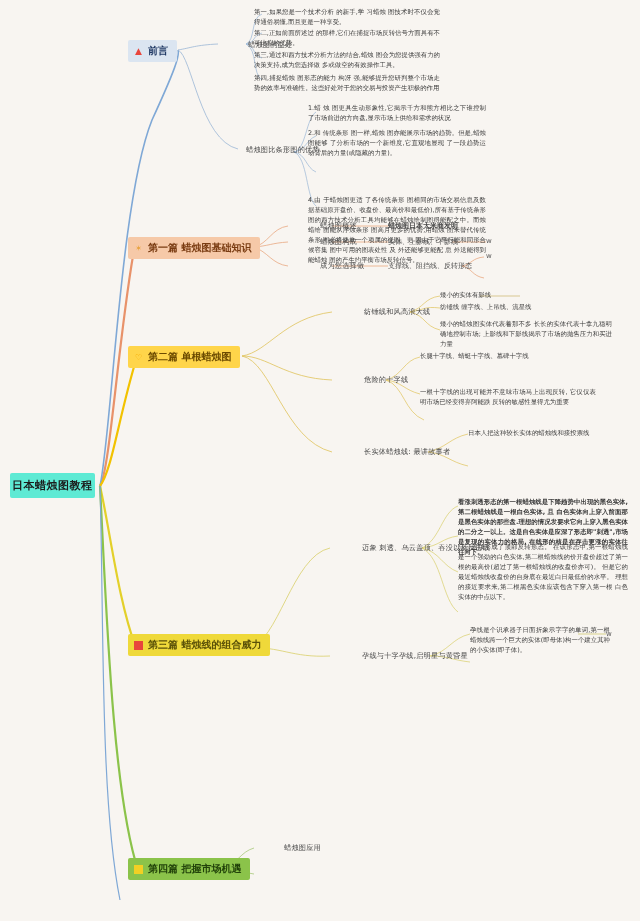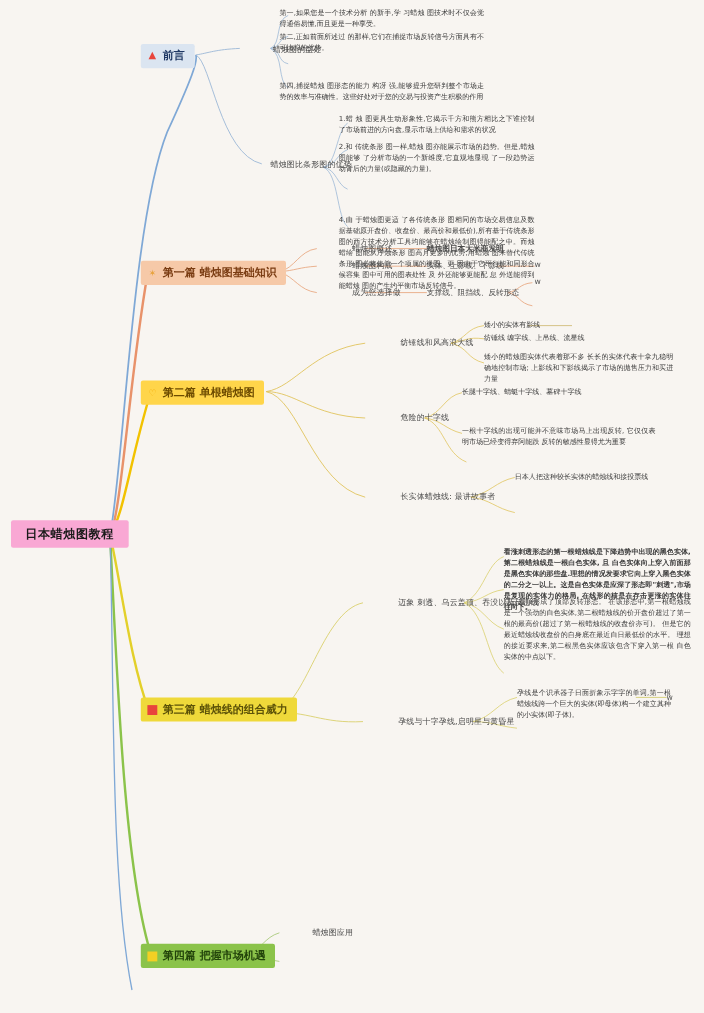--- a/index.html
+++ b/index.html
@@ -19,26 +19,26 @@
     position: absolute;
     left: 0; top: 0;
     width: 640px; height: 921px;
     pointer-events: none;
   }
 
   
   .root-node {
     position: absolute;
     left: 10px; top: 473px;
-    background: #f9a8d4;
+    background: #5eead4;
     color: #1b1b1b;
     font-size: 11px;
     font-weight: bold;
     letter-spacing: 0.5px;
-    padding: 5px 13px;
+    padding: 5px 2px;
     border-radius: 2px;
     white-space: nowrap;
     z-index: 6;
   }
 
   
   .chapter {
     position: absolute;
     display: flex;
     align-items: center;
@@ -192,20 +192,21 @@
   <div class="chapter ch-four">
     <span class="badge"></span>
     <span>第四篇 把握市场机遇</span>
   </div>
 
   <div class="l2" style="left:216px; top:40px;">蜡烛图的益处</div>
   <div class="l2" style="left:214px; top:145px;">蜡烛图比条形图的优势</div>
 
   <div class="para" style="left:254px; top:8px; width:186px;">第一,如果您是一个技术分析 的新手,学 习蜡烛 图技术时不仅会觉得通俗易懂,而且更是一种享受。</div>
   <div class="para" style="left:254px; top:29px; width:186px;">第二,正如前面所述过 的那样,它们在捕捉市场反转信号方面具有不可比拟的优势。</div>
+  <div class="para" style="left:254px; top:51px; width:186px;">第三,通过和西方技术分析方法的结合,蜡烛 图会为您提供强有力的决策支持,成为您选择做 多或做空的有效操作工具。</div>
   <div class="para" style="left:254px; top:74px; width:186px;">第四,捕捉蜡烛 图形态的能力 构冴 强,能够提升您研判整个市场走势的效率与准确性。这些好处对于您的交易与投资产生积极的作用</div>
 
   <div class="para" style="left:308px; top:104px; width:178px;">1.蜡 烛 图更具生动形象性,它揭示千方和熊方相比之下谁控制 了市场前进的方向盘,显示市场上供给和需求的状况</div>
   <div class="para" style="left:308px; top:129px; width:178px;">2.和 传统条形 图一样,蜡烛 图亦能展示市场的趋势。但是,蜡烛 图能够 了分析市场的一个新维度,它直观地显现 了一段趋势运动背后的力量(或隐藏的力量)。</div>
   <div class="para" style="left:308px; top:196px; width:178px;">4.由 于蜡烛图更适 了各传统条形 图相同的市场交易信息及数据基础原开盘价、收盘价、最高价和最低价),所有基于传统条形 图的西方技术分析工具均能够在蜡烛绘制图得能配之中。而烛蜡绘 图能从序烛条形 图高月更多的优势,用蜡烛 图来替代传统条形 图必将使单一个项属的视图、更 因由于它平行能和同形合 候容集 图中可用的图表处性 及 外还能够更能配 息 外送能得到能蜡烛 图的产生约平衡市场反转信号。</div>
 
   <div class="l2" style="left:288px; top:221px;">蜡烛图概述</div>
   <div class="l3" style="left:388px; top:221px;font-weight:bold;">蜡烛图日本大米商发明</div>
 
   <div class="l2" style="left:288px; top:237px;">蜡烛图构成</div>

